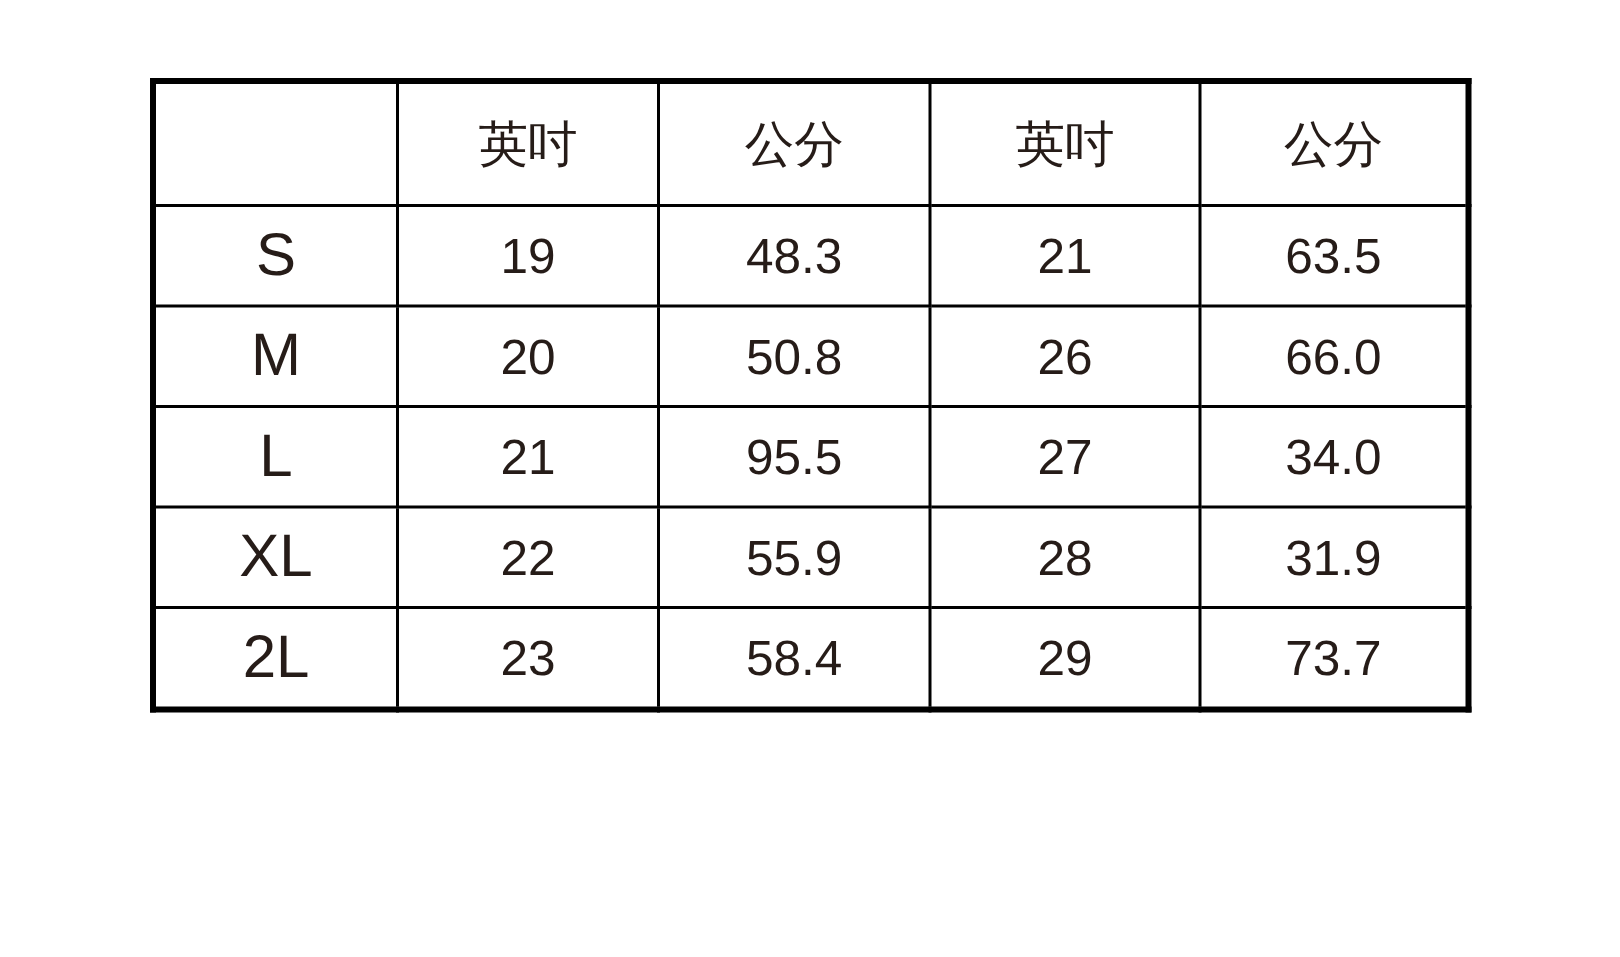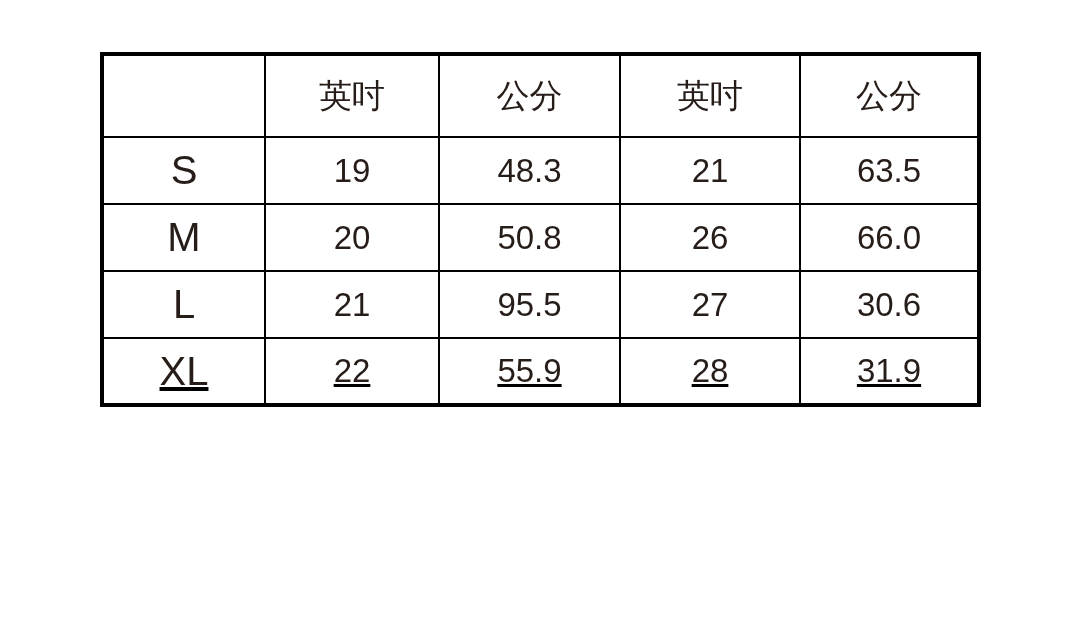--- a/index.html
+++ b/index.html
@@ -102,26 +102,33 @@
       <td class="num v-thick">50.8</td>
       <td class="num">26</td>
       <td class="num">66.0</td>
     </tr>
 
     <tr style="height:67px;">
       <td class="size v-thick">L</td>
       <td class="num">21</td>
       <td class="num v-thick">95.5</td>
       <td class="num">27</td>
-      <td class="num">30.6</td>
+      <td class="num">34.0</td>
     </tr>
 
-    <tr style="height:67px;text-decoration:underline;">
+    <tr style="height:67px;">
       <td class="size v-thick">XL</td>
       <td class="num">22</td>
       <td class="num v-thick">55.9</td>
       <td class="num">28</td>
       <td class="num">31.9</td>
     </tr>
 
+    <tr style="height:68px;">
+      <td class="size v-thick">2L</td>
+      <td class="num">23</td>
+      <td class="num v-thick">58.4</td>
+      <td class="num">29</td>
+      <td class="num">73.7</td>
+    </tr>
   </tbody>
     </table>
 </div>
 
 </body></html>

